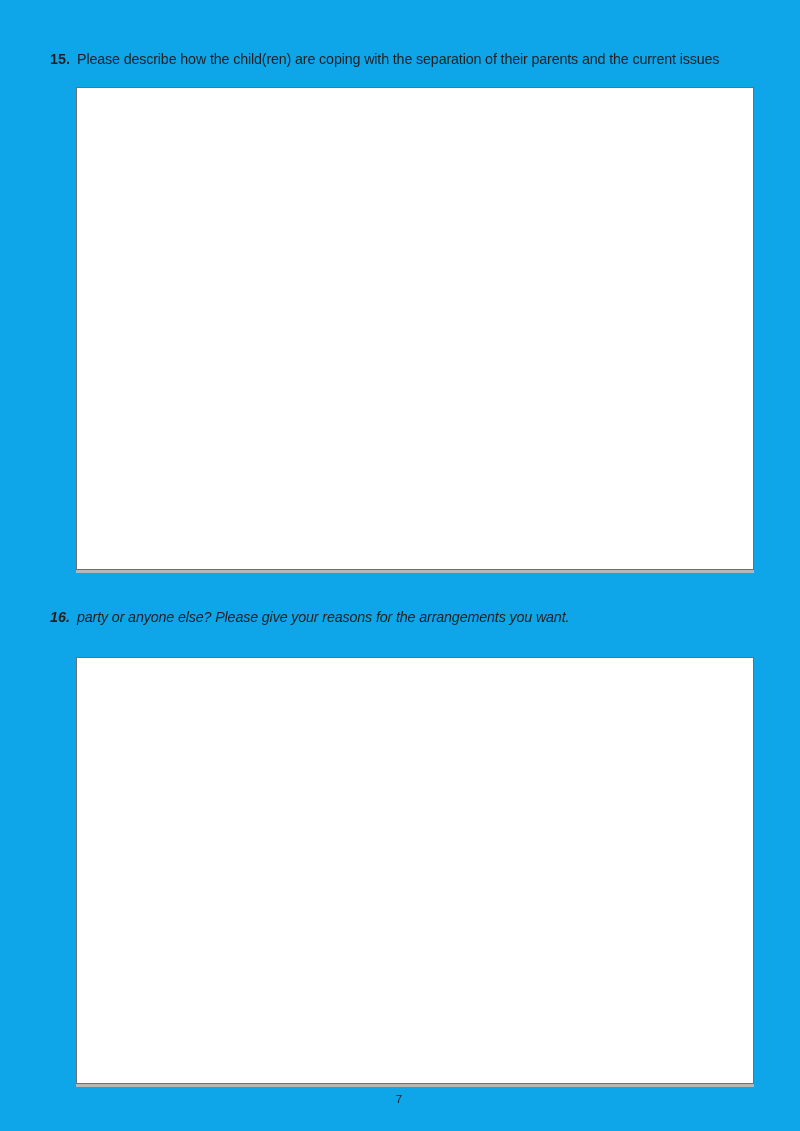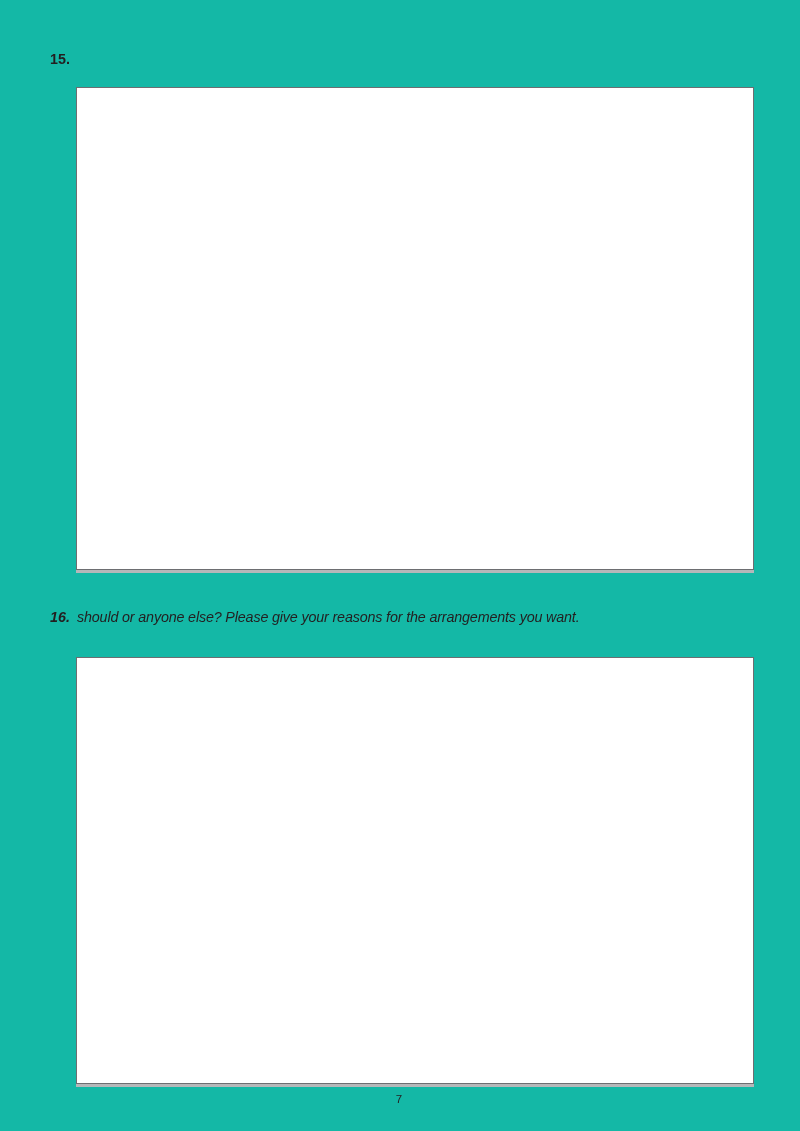--- a/index.html
+++ b/index.html
@@ -5,21 +5,21 @@
     * { box-sizing: border-box; }
     html, body {
       margin: 0;
       padding: 0;
       background: #ffffff;
     }
     .page {
       position: relative;
       width: 800px;
       height: 1131px;
-      background: #14b8a6;
+      background: #0ea5e9;
       font-family: "Liberation Sans", sans-serif;
       color: #231f20;
       overflow: hidden;
     }
     .question {
       position: absolute;
       left: 50px;
       display: flex;
       align-items: flex-start;
     }
@@ -68,29 +68,30 @@
     }
   </style>
 </head>
 <body>
 
 <div class="page">
 
   <div class="question" id="question-15">
     <div class="q-num">15.</div>
     <div class="q-lines">
+      <div class="q-line">Please describe how the child(ren) are coping with the separation of their parents and the current issues</div>
     </div>
   </div>
 
   <div class="answer-box" id="answer-box-15"></div>
 
   <div class="question" id="question-16">
     <div class="q-num">16.</div>
     <div class="q-lines">
-      <div class="q-line">should or anyone else? Please give your reasons for the arrangements you want.</div>
+      <div class="q-line">party or anyone else? Please give your reasons for the arrangements you want.</div>
     </div>
   </div>
 
   <div class="answer-box" id="answer-box-16"></div>
 
   <div class="page-number">7</div>
 
 </div>
 
 </body></html>

